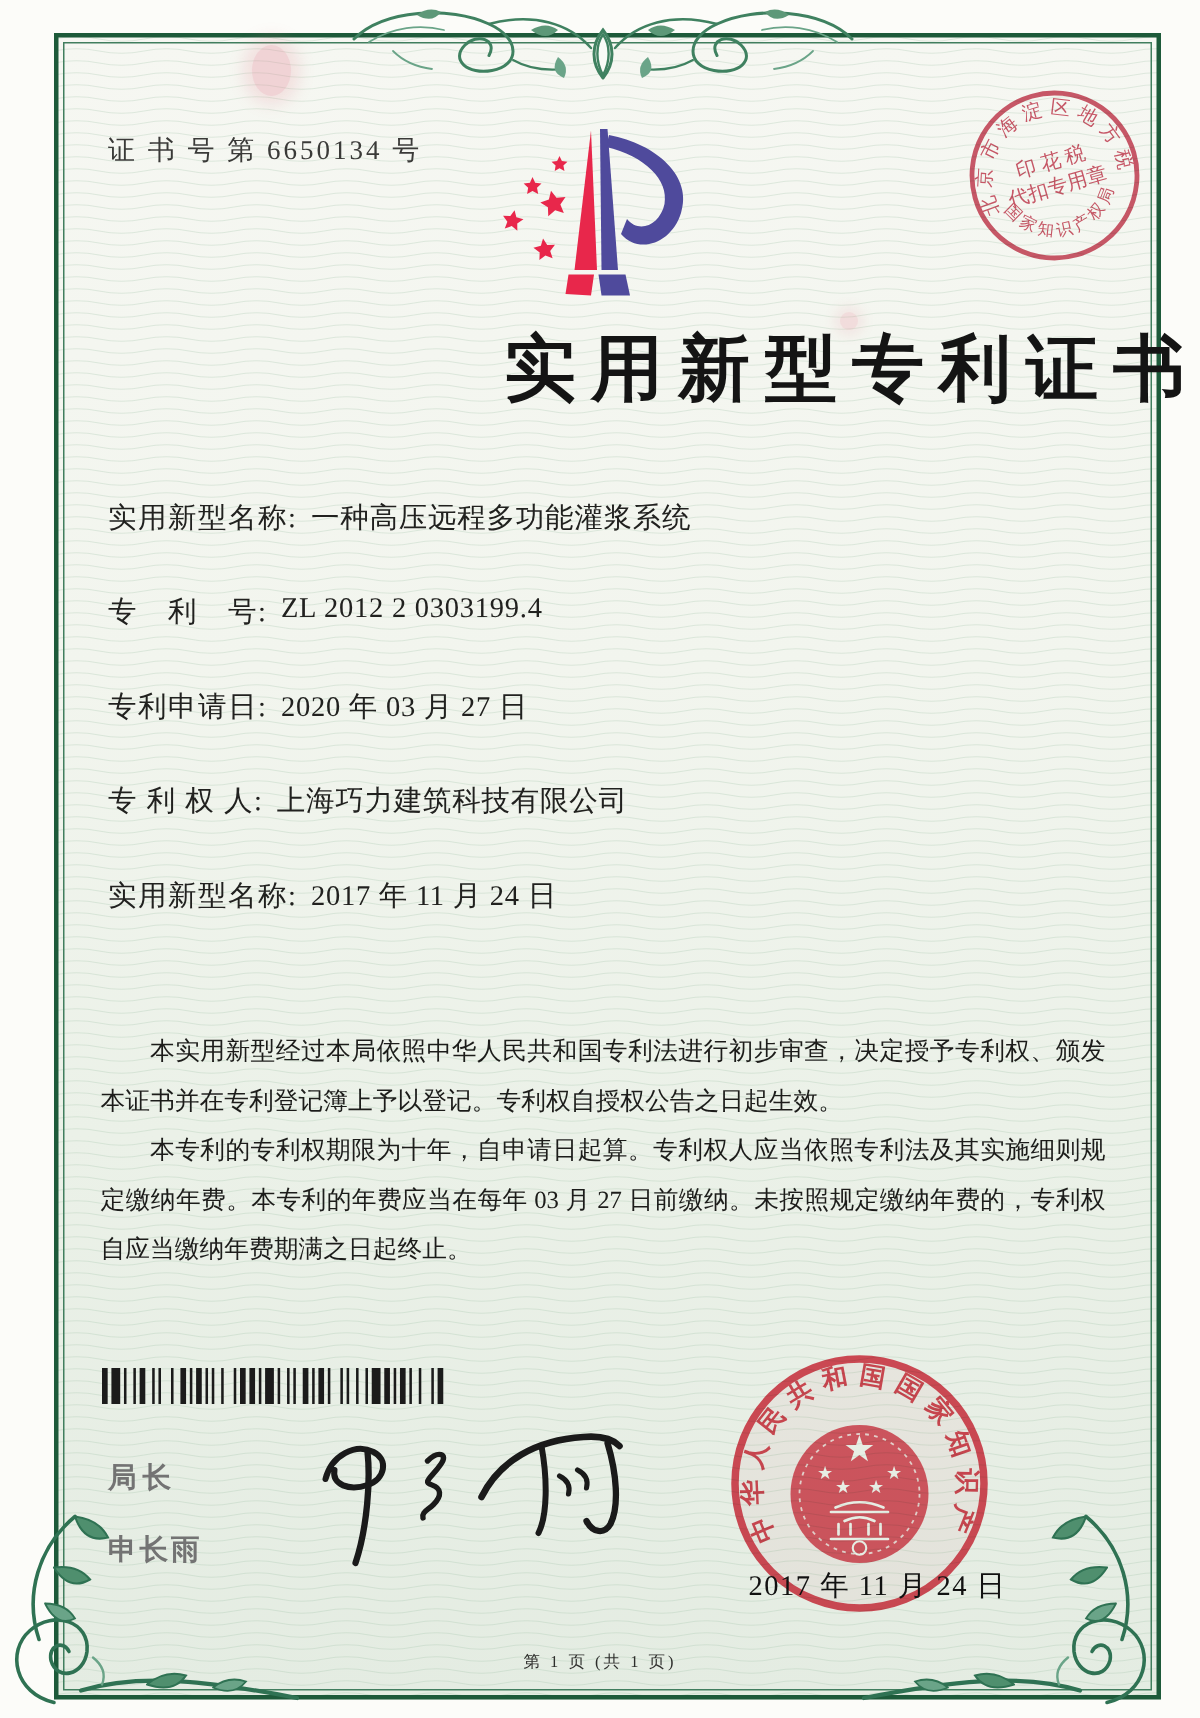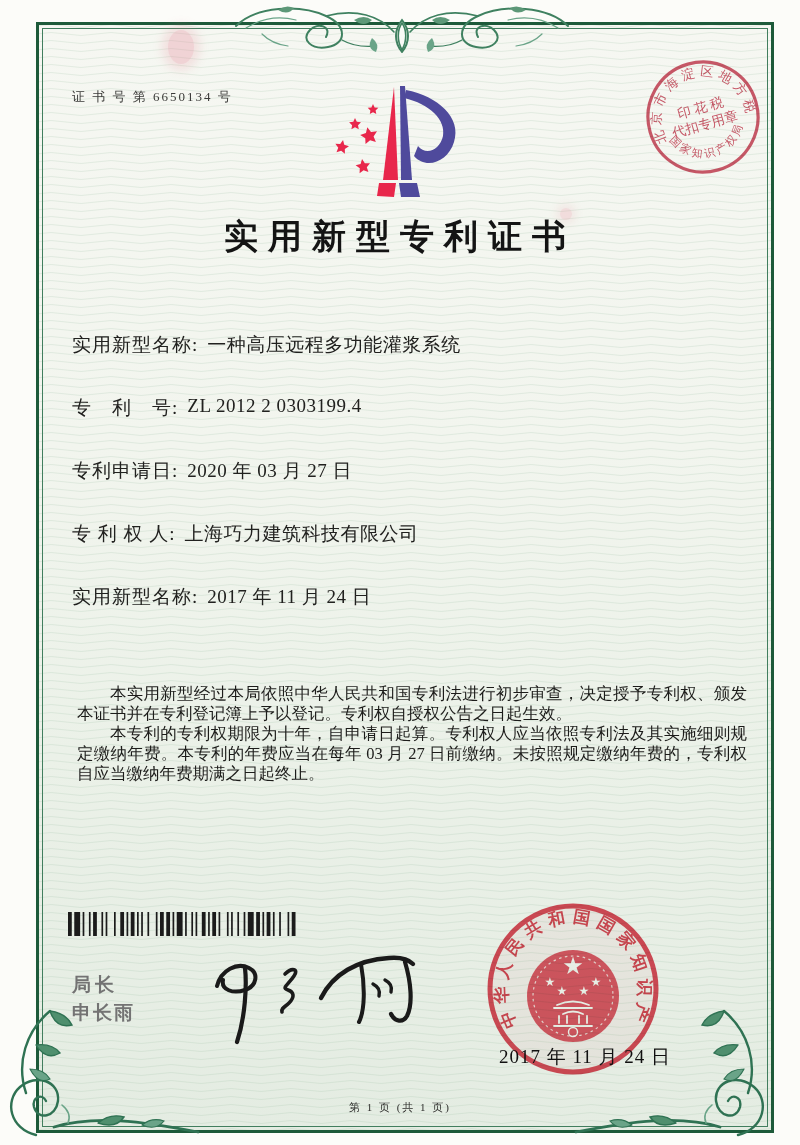--- a/index.html
+++ b/index.html
@@ -8,32 +8,32 @@
   
   .paper{position:absolute;left:36px;top:22px;width:738px;height:1111px;
     background:linear-gradient(180deg,#f6f7f2 0%,#f2f5ee 38%,#ebf1e8 66%,#e4ece2 100%);}
   .paper .waves{position:absolute;inset:0;width:100%;height:100%;opacity:.5;}
   
   .frame-outer{position:absolute;left:36px;top:22px;width:738px;height:1111px;border:3px solid #1d5a3a;box-sizing:border-box;pointer-events:none;}
   .frame-inner{position:absolute;left:42px;top:28px;width:726px;height:1099px;border:1px solid #417e5e;box-sizing:border-box;pointer-events:none;}
   .smudge{position:absolute;border-radius:50%;pointer-events:none;}
   .s1{left:168px;top:30px;width:26px;height:34px;background:rgba(228,120,140,.28);box-shadow:0 0 10px 6px rgba(228,120,140,.18);}
   .s2{left:560px;top:208px;width:12px;height:12px;background:rgba(228,120,140,.20);box-shadow:0 0 8px 4px rgba(228,120,140,.12);}
-  .cert-number{position:absolute;left:72px;top:88px;font-size:13px;letter-spacing:2px;color:#3a3a38;}
-  .title{position:absolute;left:0;top:214px;width:800px;text-align:center;font-size:34px;font-weight:600;letter-spacing:10px;color:#141414;}
+  .cert-number{position:absolute;left:72px;top:88px;font-size:18px;letter-spacing:2px;color:#3a3a38;}
+  .title{position:absolute;left:0;top:214px;width:800px;text-align:right;font-size:48px;font-weight:600;letter-spacing:10px;color:#141414;}
   .fields{position:absolute;left:72px;top:332px;width:660px;text-align:right;}
   .field-row{display:flex;margin-bottom:36px;font-size:19px;color:#21211f;height:27px;}
   .field-row .lbl{white-space:pre;letter-spacing:1px;}
   .field-row .val{margin-left:9px;letter-spacing:.5px;}
-  .paragraphs{position:absolute;left:77px;top:684px;width:670px;font-size:16.5px;line-height:20px;color:#1c1c1a;text-align:justify;}
+  .paragraphs{position:absolute;left:67px;top:684px;width:670px;font-size:16.5px;line-height:33px;color:#1c1c1a;text-align:justify;}
   .paragraphs p{margin:0;text-indent:2em;}
   .barcode{position:absolute;left:68px;top:912px;width:230px;height:24px;}
   .signer{position:absolute;left:72px;top:972px;color:#737373;font-family:"Liberation Sans","DejaVu Sans",sans-serif;}
   .signer .t{font-size:19px;font-weight:600;letter-spacing:4px;}
-  .signer .n{font-size:19px;font-weight:600;letter-spacing:2px;margin-top:2px;}
+  .signer .n{font-size:19px;font-weight:600;letter-spacing:2px;margin-top:22px;}
   .signature{position:absolute;left:193px;top:938px;width:235px;height:118px;}
   .seal{position:absolute;left:486px;top:902px;width:174px;height:174px;mix-blend-mode:multiply;opacity:.95;}
   .seal-date{position:absolute;left:499px;top:1044px;font-size:19px;letter-spacing:1px;color:#111;z-index:5;}
   .tax-stamp{position:absolute;left:643px;top:56px;width:120px;height:122px;mix-blend-mode:multiply;opacity:.9;}
   .logo{position:absolute;left:322px;top:80px;width:150px;height:120px;}
   .footer{position:absolute;left:0;top:1100px;width:800px;text-align:center;font-size:11px;letter-spacing:2px;color:#2e2e2c;}
   .ornament-top{position:absolute;left:222px;top:0px;width:360px;height:64px;}
   .corner{position:absolute;width:205px;height:140px;bottom:4px;}
   .corner.left{left:2px;}
   .corner.right{right:28px;transform:scaleX(-1);}

